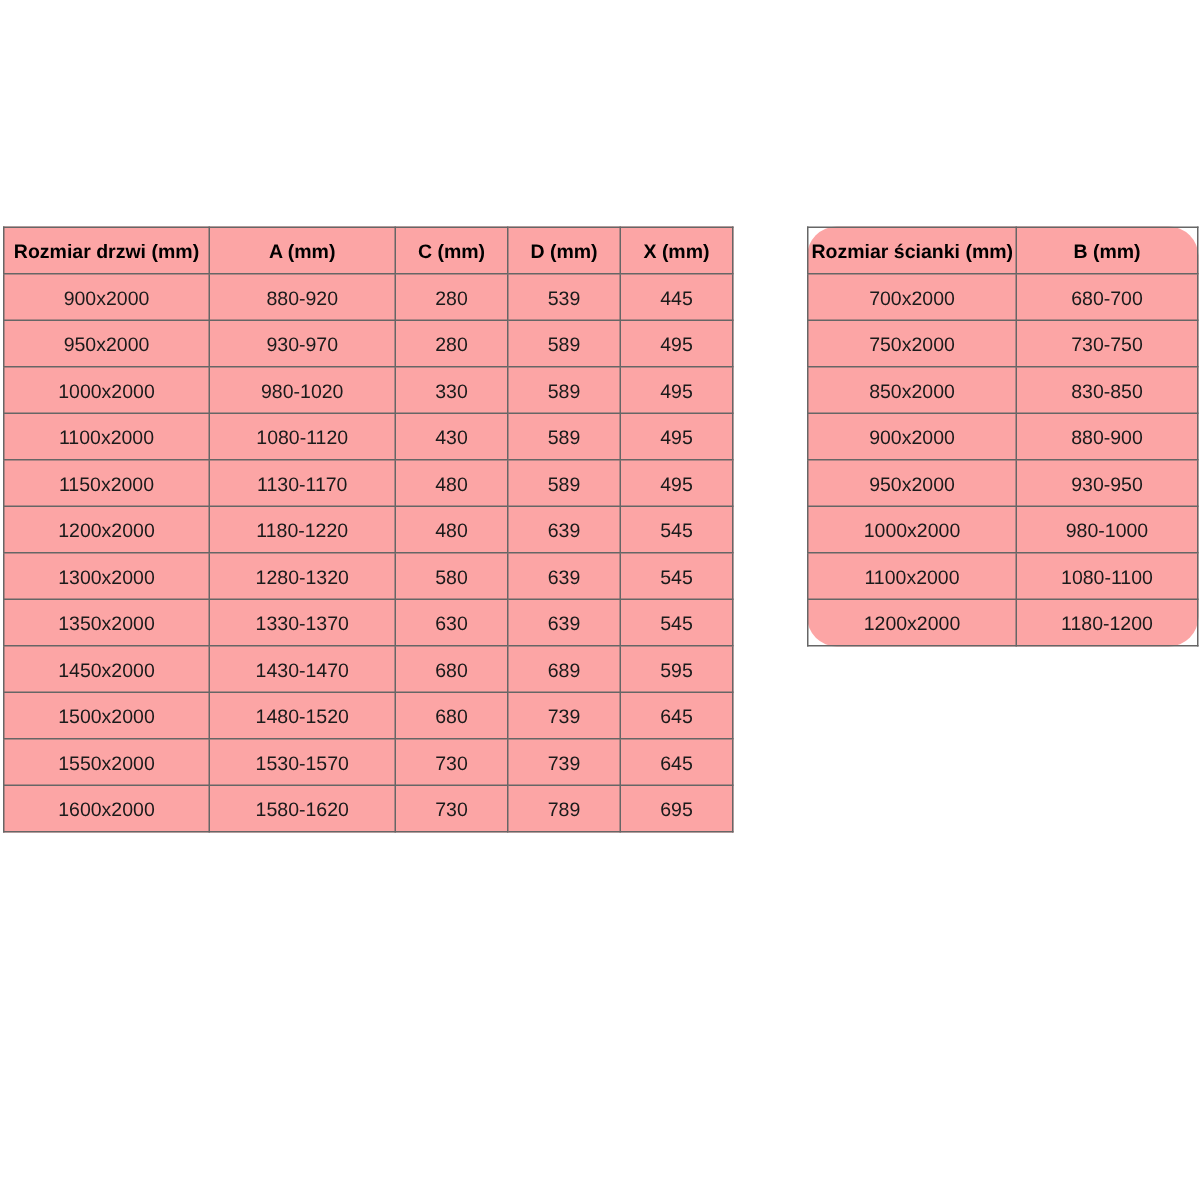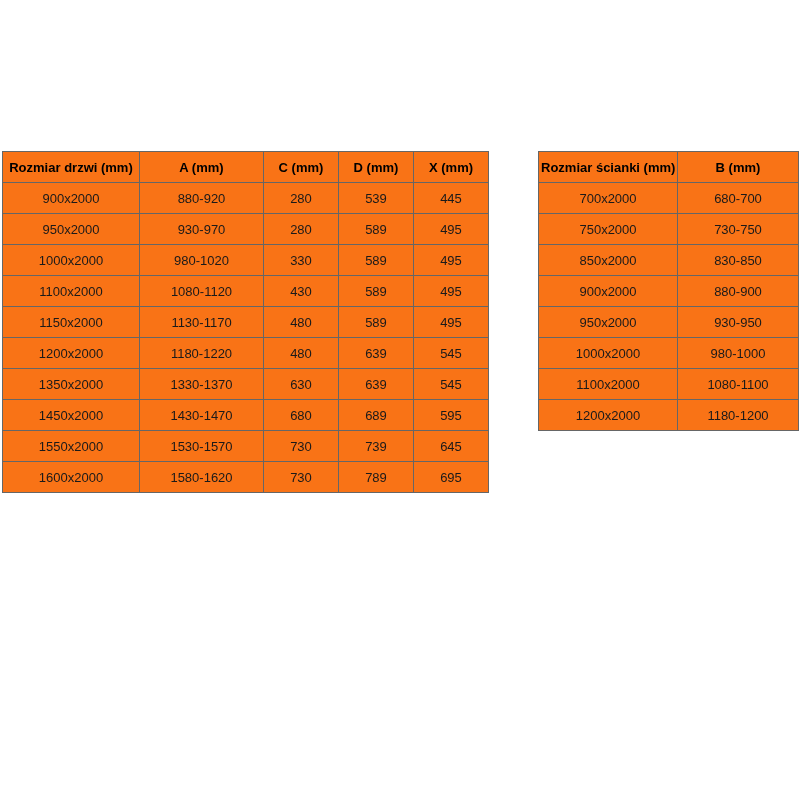--- a/index.html
+++ b/index.html
@@ -12,21 +12,21 @@
     width: 800px;
     height: 800px;
     font-family: "Liberation Sans", sans-serif;
     color: #1a1a1a;
     overflow: hidden;
   }
   table {
     border-collapse: collapse;
     table-layout: fixed;
     position: absolute;
-    background: #f97316;
+    background: #fca5a5;
   }
   th, td {
     border: 1px solid #666666;
     text-align: center;
     vertical-align: middle;
     height: 30px;
     padding: 0 2px;
     font-size: 13px;
     white-space: nowrap;
     overflow: hidden;
@@ -42,20 +42,21 @@
   }
   #door-table col:nth-child(1) { width: 137px; }
   #door-table col:nth-child(2) { width: 124px; }
   #door-table col:nth-child(3) { width: 75px; }
   #door-table col:nth-child(4) { width: 75px; }
   #door-table col:nth-child(5) { width: 75px; }
   #wall-table {
     left: 538px;
     top: 151px;
     width: 260px;
+    border-radius: 20px;
   }
   #wall-table col:nth-child(1) { width: 139px; }
   #wall-table col:nth-child(2) { width: 121px; }
 </style>
 </head>
 <body>
 
 <table id="door-table">
   <colgroup>
       <col>
@@ -110,32 +111,46 @@
         <td>495</td>
       </tr>
       <tr>
         <td>1200x2000</td>
         <td>1180-1220</td>
         <td>480</td>
         <td>639</td>
         <td>545</td>
       </tr>
       <tr>
+        <td>1300x2000</td>
+        <td>1280-1320</td>
+        <td>580</td>
+        <td>639</td>
+        <td>545</td>
+      </tr>
+      <tr>
         <td>1350x2000</td>
         <td>1330-1370</td>
         <td>630</td>
         <td>639</td>
         <td>545</td>
       </tr>
       <tr>
         <td>1450x2000</td>
         <td>1430-1470</td>
         <td>680</td>
         <td>689</td>
         <td>595</td>
+      </tr>
+      <tr>
+        <td>1500x2000</td>
+        <td>1480-1520</td>
+        <td>680</td>
+        <td>739</td>
+        <td>645</td>
       </tr>
       <tr>
         <td>1550x2000</td>
         <td>1530-1570</td>
         <td>730</td>
         <td>739</td>
         <td>645</td>
       </tr>
       <tr>
         <td>1600x2000</td>

